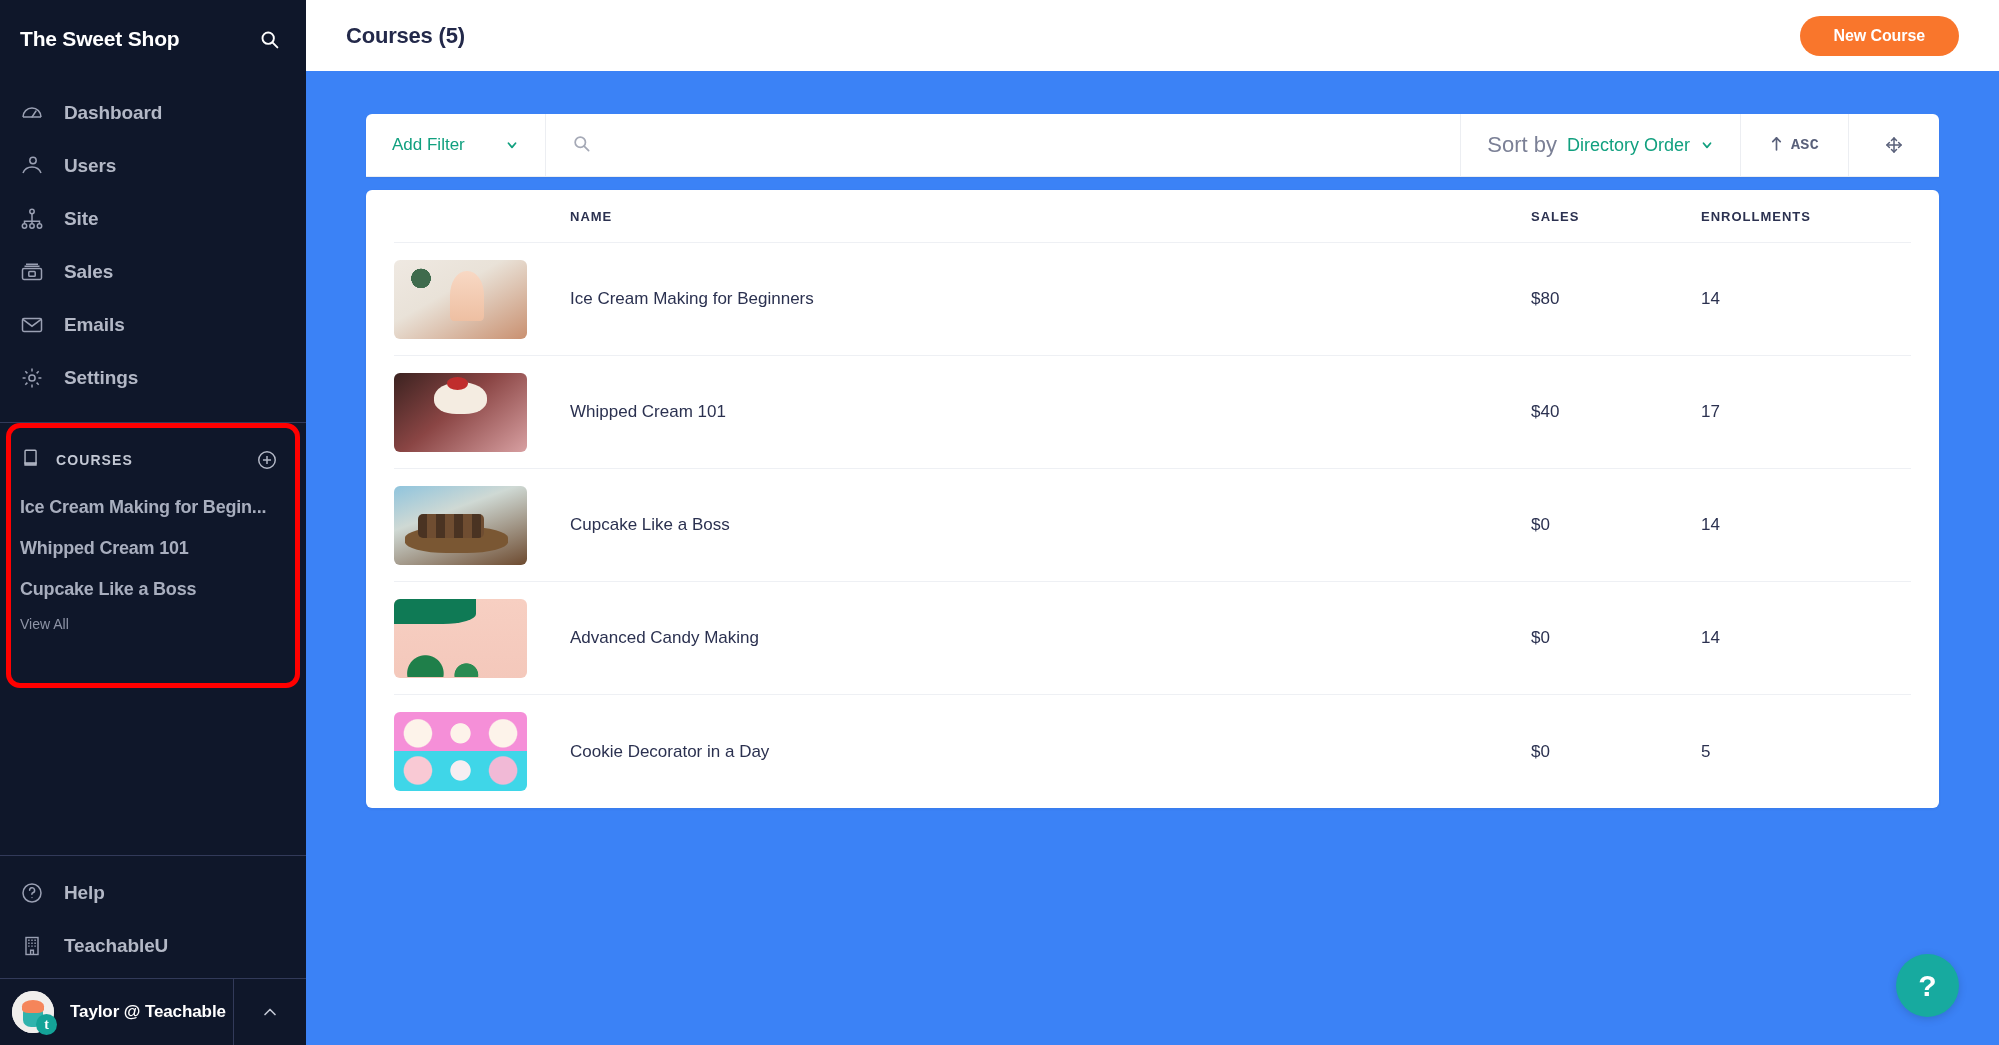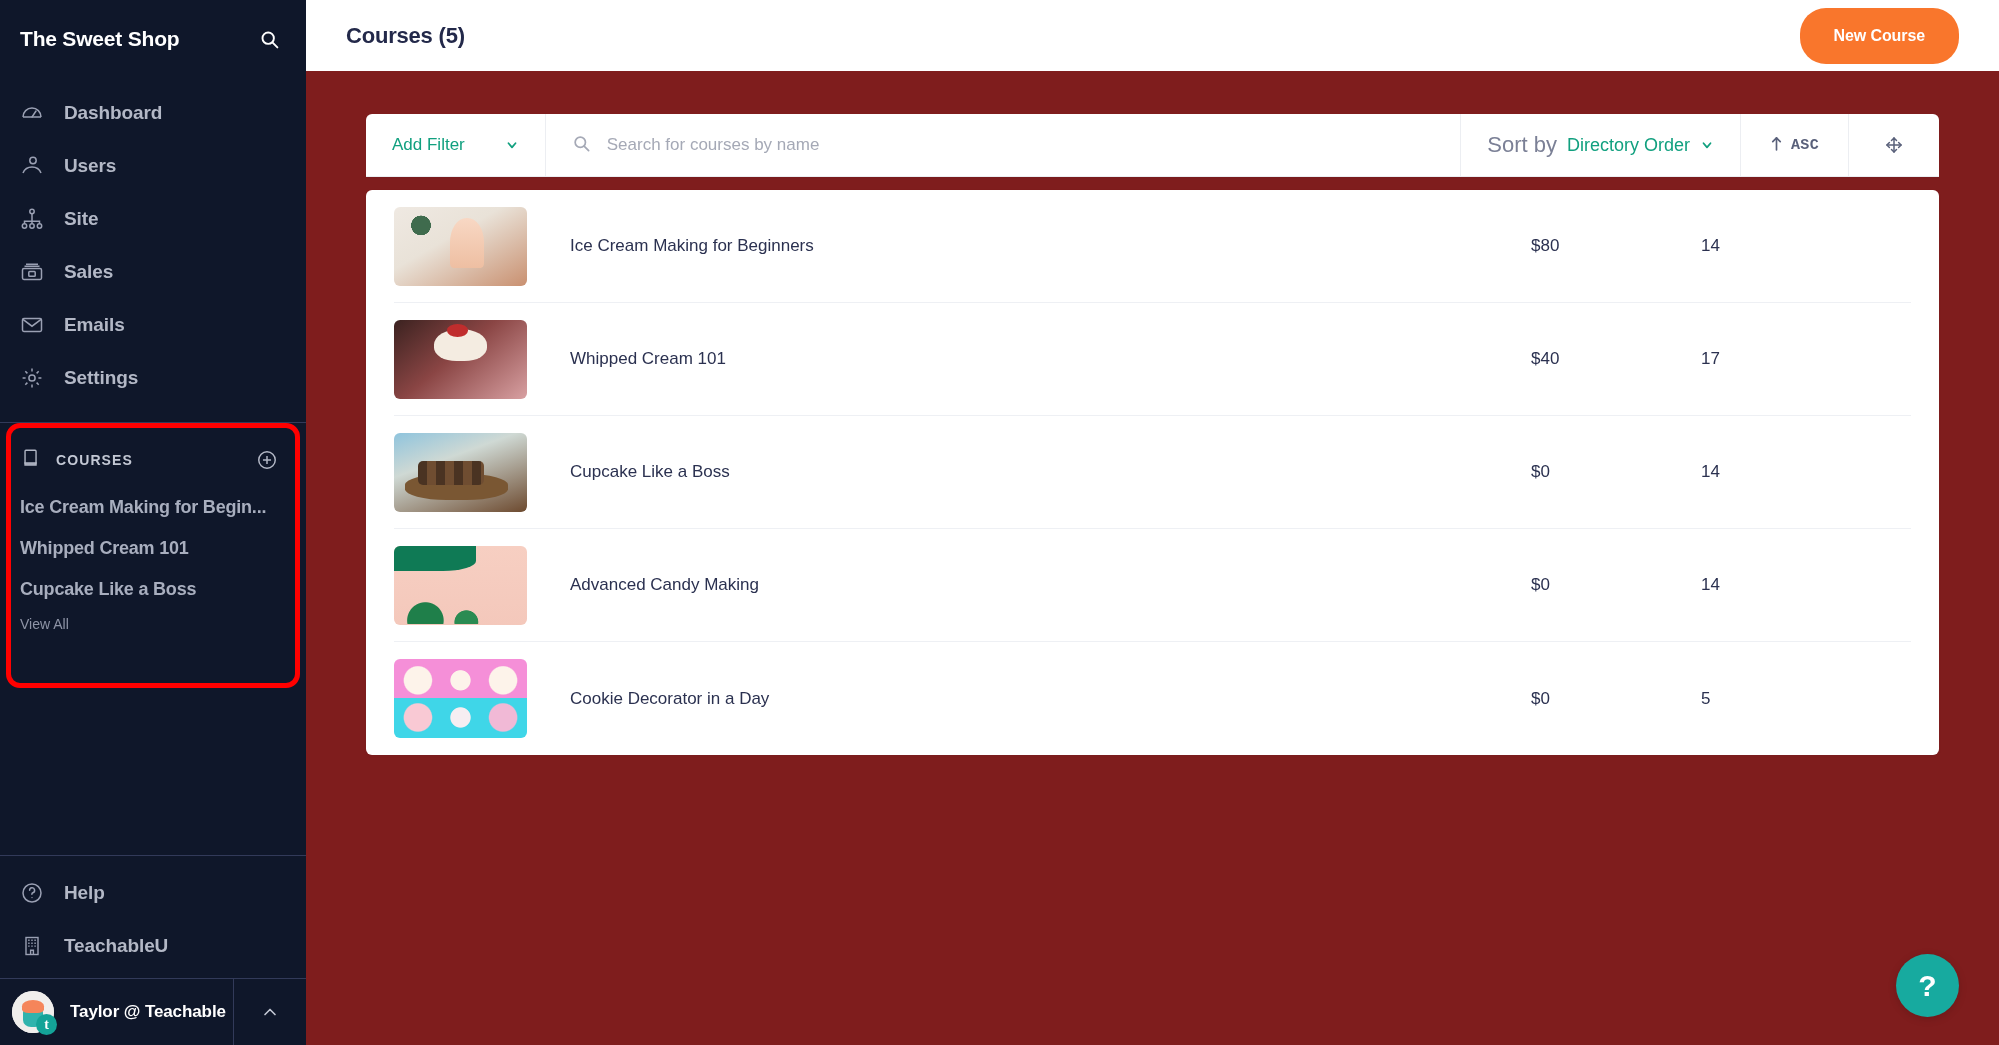--- a/index.html
+++ b/index.html
@@ -119,38 +119,38 @@
     width: 73px; height: 66px;
     border-left: 1px solid #323a59;
     display: flex; align-items: center; justify-content: center;
     cursor: pointer;
   }
 
   
   .main {
     flex: 1 1 auto; height: 1045px;
     display: flex; flex-direction: column;
-    background: #7f1d1d;
+    background: #3b82f6;
     position: relative;
     overflow: hidden;
   }
   .topbar {
     height: 71px; background: #ffffff;
     display: flex; align-items: center; justify-content: space-between;
     padding: 0 40px 0 40px;
     flex: 0 0 71px;
   }
   .page-title {
     color: #23294a; font-size: 22px; font-weight: bold;
     letter-spacing: -0.2px;
   }
   .new-course-btn {
     background: #f9762c; color: #ffffff;
     border: none; border-radius: 26px;
-    height: 56px; padding: 0 34px;
+    height: 40px; padding: 0 34px;
     font-size: 16px; font-weight: bold;
     font-family: "Liberation Sans", sans-serif;
     cursor: pointer;
     letter-spacing: -0.1px;
   }
 
   .content { padding: 43px 60px 0 60px; flex: 1 1 auto; }
 
   
   .toolbar {
@@ -474,21 +474,20 @@
           </span>
         </div>
 
         <div class="tb-search">
           <span>
             <svg width="19" height="19" viewBox="0 0 24 24" fill="none" stroke="#a5a9b6" stroke-width="2.2">
               <circle cx="10.5" cy="10.5" r="6.5"></circle>
                 <line x1="15.6" y1="15.6" x2="21" y2="21" stroke-linecap="round"></line>
             </svg>
           </span>
-          <input type="text" placeholder="Search for courses by name" style="">
         </div>
 
         <div class="tb-sort">
           <span class="tb-sort-lbl">Sort by</span>
           <span class="tb-sort-val">Directory Order</span>
           <span style="display:flex">
             <svg width="14" height="14" viewBox="0 0 24 24" fill="none" stroke="#11a07f" stroke-width="3">
               <polyline points="6,9 12,16 18,9" stroke-linecap="round" stroke-linejoin="round"></polyline>
             </svg>
           </span>
@@ -510,20 +509,26 @@
             <line x1="3.5" y1="12" x2="20.5" y2="12" stroke-linecap="round"></line>
             <polyline points="9,6.5 12,3.5 15,6.5" stroke-linecap="round" stroke-linejoin="round"></polyline>
             <polyline points="9,17.5 12,20.5 15,17.5" stroke-linecap="round" stroke-linejoin="round"></polyline>
             <polyline points="6.5,9 3.5,12 6.5,15" stroke-linecap="round" stroke-linejoin="round"></polyline>
             <polyline points="17.5,9 20.5,12 17.5,15" stroke-linecap="round" stroke-linejoin="round"></polyline>
           </svg>
         </div>
       </div>
 
       <div class="table-card">
+        <div class="thead">
+          <div class="col-thumb"></div>
+          <div class="col-name th">NAME</div>
+          <div class="col-sales th">SALES</div>
+          <div class="col-enr th">ENROLLMENTS</div>
+        </div>
 
         <div class="trow">
           <div class="col-thumb">
             <div class="thumb">
                 <span class="art art1"></span>
               </div>
           </div>
           <div class="col-name cell-name">Ice Cream Making for Beginners</div>
           <div class="col-sales cell-val">$80</div>
           <div class="col-enr cell-val">14</div>

